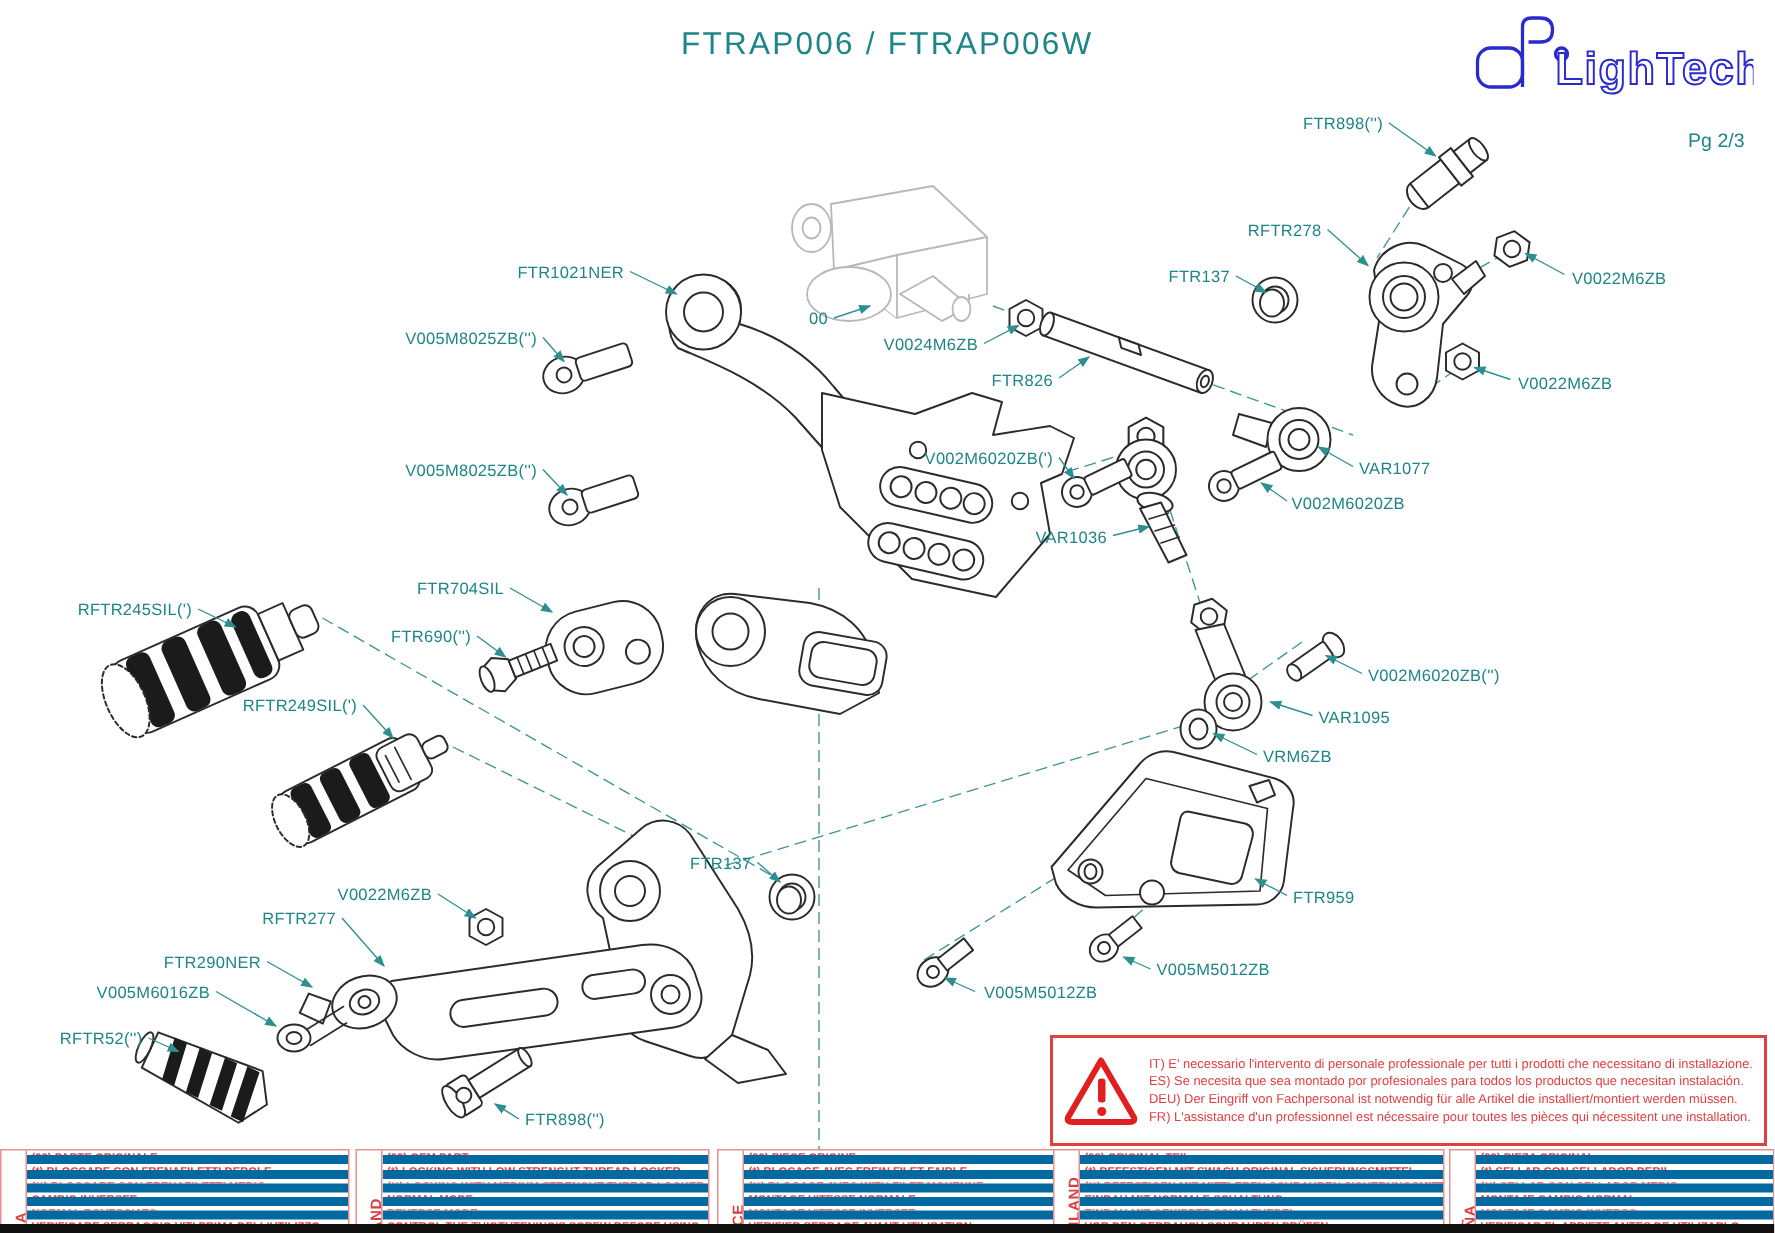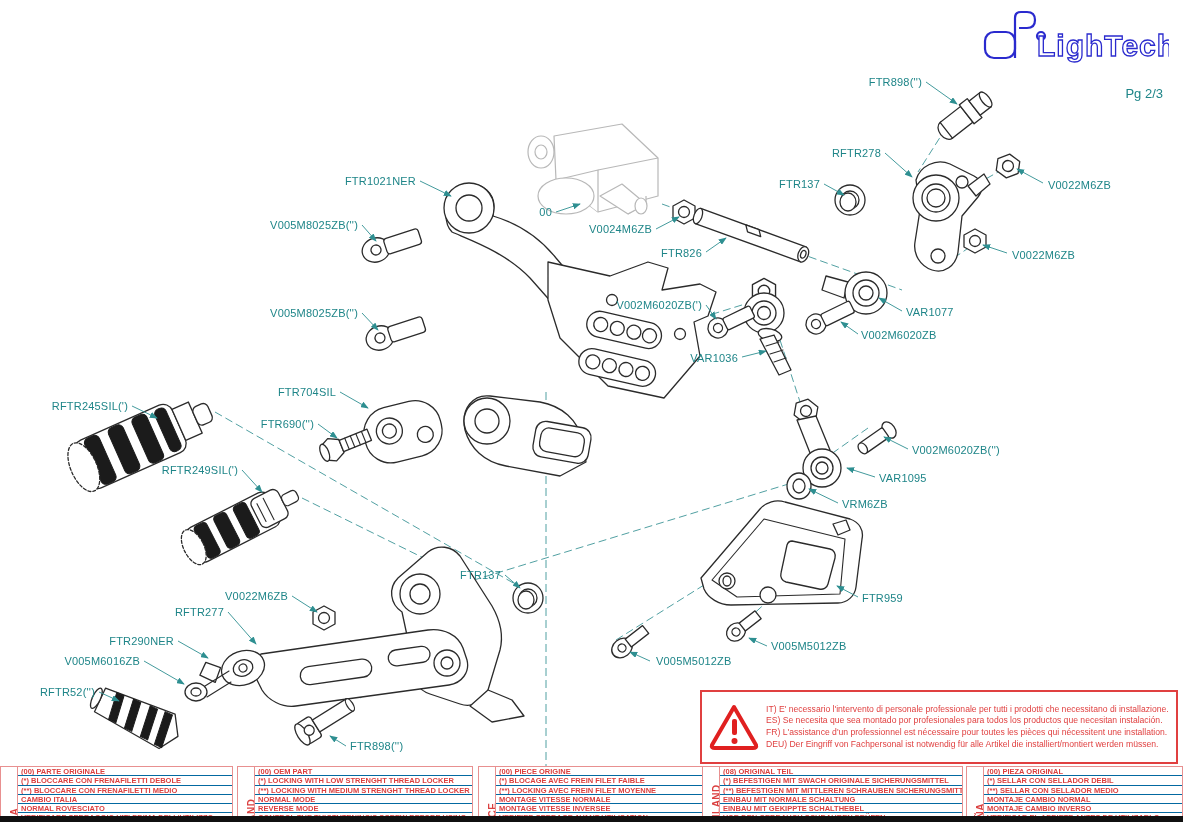--- a/index.html
+++ b/index.html
@@ -16,21 +16,21 @@
   #warnicon{flex:0 0 64px;display:flex;justify-content:center;align-items:center;}
   #warnlines{flex:1;padding-right:4px;}
   #warnlines p{margin:0;color:#E04040;font-size:8.6px;line-height:11.6px;white-space:nowrap;overflow:hidden;}
   
   .ftab{position:absolute;top:766px;height:64px;display:flex;border:1px solid #E89090;
         box-sizing:border-box;background:#fff;}
   .ftab .vlabel{width:16px;border-right:1px solid #E89090;position:relative;overflow:hidden;}
   .ftab .vlabel span{position:absolute;left:50%;top:58px;transform:translateX(-50%) rotate(-90deg);
         transform-origin:center 0;color:#DB4040;font-weight:bold;font-size:10px;letter-spacing:.5px;white-space:nowrap;}
   .ftab .rows{flex:1;overflow:hidden;}
-  .ftab .rows div{height:9.3px;line-height:9.4px;border-bottom:1px solid #0369a1;color:#DB4040;
+  .ftab .rows div{height:9.3px;line-height:9.4px;border-bottom:6px solid #0369a1;color:#DB4040;
         font-size:7.5px;font-weight:bold;padding-left:3px;white-space:nowrap;overflow:hidden;box-sizing:border-box;}
   #s-it{left:0;width:233px;}
   #s-en{left:237px;width:236px;}
   #s-fr{left:478px;width:234px;}
   #s-de{left:702px;width:261px;}
   #s-es{left:966px;width:217px;}
   #blackbar{position:absolute;left:0;top:816px;width:1183px;height:6px;background:#101010;}
   
   .ink{stroke:#2b2b2b;stroke-width:1.3;fill:#ffffff;stroke-linejoin:round;stroke-linecap:round;}
   .ink2{stroke:#2b2b2b;stroke-width:1.1;fill:none;stroke-linecap:round;}
@@ -38,20 +38,21 @@
   .ghost{stroke:#b8b8b8;stroke-width:1.2;fill:#ffffff;stroke-linejoin:round;}
   .axis{stroke:#3D9597;stroke-width:0.9;fill:none;stroke-dasharray:8 4;}
   .lead{stroke:#2E8F91;stroke-width:0.9;fill:none;}
   .lbl{fill:#1E8588;font-family:"Liberation Sans",sans-serif;font-size:11px;letter-spacing:.2px;}
 </style>
 </head>
 <body>
 
 <div id="page">
 
+  <div id="title">FTRAP006 / FTRAP006W</div>
 
   <svg id="logo" viewBox="0 0 190 66">
     <g fill="none" stroke="#2A2ACE" stroke-width="2.2" stroke-linejoin="round">
       <rect x="6" y="24" width="30" height="26" rx="9"></rect>
       <path d="M36 50 L36 10 Q36 4 42 4 L48 4 Q56 4 56 12 Q56 20 48 20 L40 20"></path>
       <circle cx="62" cy="28" r="4"></circle>
     </g>
     <text x="58" y="48" font-family="Liberation Sans, sans-serif" font-size="30" font-weight="bold" fill="#ffffff" stroke="#2A2ACE" stroke-width="1.3" letter-spacing="1">LighTech</text>
   </svg>
 
@@ -403,34 +404,34 @@
     <div id="warnicon">
       <svg width="52" height="48" viewBox="0 0 52 48">
         <path d="M26 4 L48 42 Q49 45 45 45 L7 45 Q3 45 4 42 Z" fill="#ffffff" stroke="#E02020" stroke-width="4" stroke-linejoin="round"></path>
         <rect x="24" y="16" width="5" height="16" rx="2" fill="#E02020"></rect>
         <circle cx="26.5" cy="38" r="3" fill="#E02020"></circle>
       </svg>
     </div>
     <div id="warnlines">
       <p>IT)   E' necessario l'intervento di personale professionale per tutti i prodotti che necessitano di installazione.</p>
       <p>ES)  Se necesita que sea montado por profesionales para todos los productos que necesitan instalación.</p>
+      <p>DEU) Der Eingriff von Fachpersonal ist notwendig  für alle Artikel die installiert/montiert werden müssen.</p>
       <p>FR)  L'assistance d'un professionnel est nécessaire pour toutes les pièces qui nécessitent une installation.</p>
-      <p>DEU) Der Eingriff von Fachpersonal ist notwendig  für alle Artikel die installiert/montiert werden müssen.</p>
     </div>
   </div>
 
   <div class="ftab" id="s-it">
     <div class="vlabel">
         <span>ITALIA</span>
       </div>
     <div class="rows">
       <div>(00) PARTE ORIGINALE</div>
       <div>(*)   BLOCCARE CON FRENAFILETTI DEBOLE</div>
       <div>(**)  BLOCCARE CON FRENAFILETTI MEDIO</div>
-      <div>CAMBIO ITALIA</div>
+      <div>CAMBIO INVERSEE</div>
       <div>NORMAL ROVESCIATO</div>
       <div>VERIFICARE SERRAGGIO VITI PRIMA DELL'UTILIZZO</div>
     </div>
   </div>
   <div class="ftab" id="s-en">
     <div class="vlabel">
         <span>ENGLAND</span>
       </div>
     <div class="rows">
       <div>(00) OEM PART</div>
@@ -441,33 +442,33 @@
       <div>CONTROL THE THIGTHTENING'S SCREW BEFORE USING</div>
     </div>
   </div>
   <div class="ftab" id="s-fr">
     <div class="vlabel">
         <span>FRANCE</span>
       </div>
     <div class="rows">
       <div>(00) PIECE ORIGINE</div>
       <div>(*)   BLOCAGE AVEC FREIN FILET FAIBLE</div>
-      <div>(**)  LOCKING AVEC FREIN FILET MOYENNE</div>
+      <div>(**)  BLOCAGE AVEC WITH FILET MOYENNE</div>
       <div>MONTAGE VITESSE NORMALE</div>
       <div>MONTAGE VITESSE INVERSEE</div>
       <div>VERIFIER SERRAGE AVANT UTILISATION</div>
     </div>
   </div>
   <div class="ftab" id="s-de">
     <div class="vlabel">
         <span>DEUTSCHLAND</span>
       </div>
     <div class="rows">
       <div>(08) ORIGINAL TEIL</div>
-      <div>(*)   BEFESTIGEN MIT SWACH ORIGINALE SICHERUNGSMITTEL</div>
+      <div>(*)   BEFESTIGEN MIT SWACH ORIGINAL SICHERUNGSMITTEL</div>
       <div>(**)  BEFESTIGEN MIT MITTLEREN SCHRAUBEN SICHERUNGSMITTEL</div>
       <div>EINBAU MIT NORMALE SCHALTUNG</div>
       <div>EINBAU MIT GEKIPPTE SCHALTHEBEL</div>
       <div>VOR DEN GEBRAUCH SCHRAUBEN PRÜFEN</div>
     </div>
   </div>
   <div class="ftab" id="s-es">
     <div class="vlabel">
         <span>ESPAÑA</span>
       </div>

